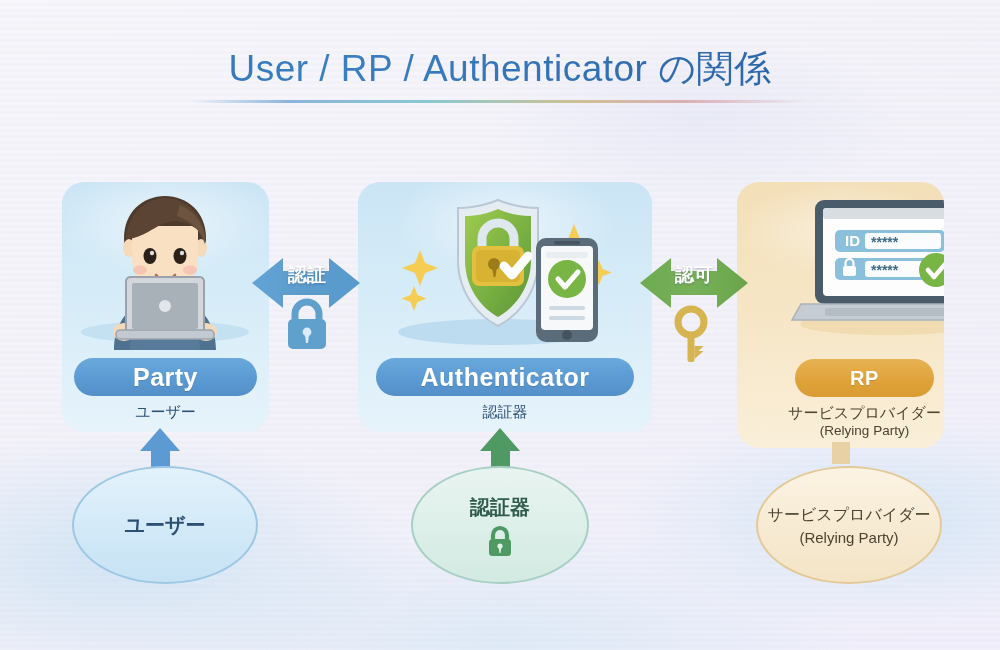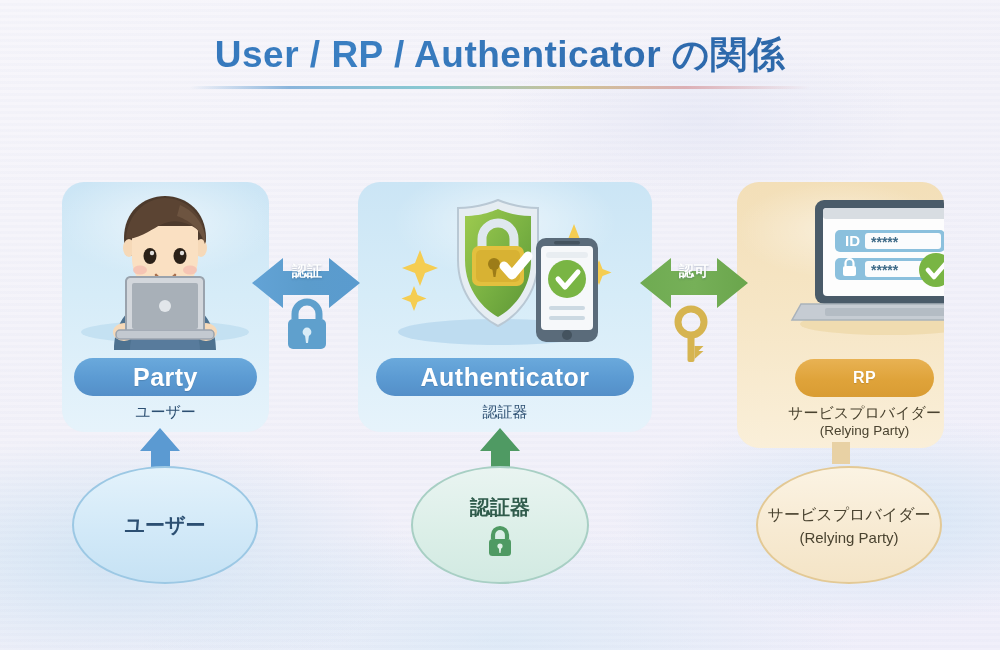--- a/index.html
+++ b/index.html
@@ -34,25 +34,26 @@
       rgba(180,190,220,0.055) 6px);
     pointer-events: none;
   }
 
   
   .title-wrap {
     position: absolute; left: 0; top: 34px; width: 1000px;
     text-align: center;
   }
   .title {
-    font-size: 37px; font-weight: bold; letter-spacing: .5px;
+    font-size: 37px; font-weight: normal; letter-spacing: .5px;
     background: linear-gradient(92deg, #2f6fb5 0%, #3a7fc2 35%, #2e6aad 70%, #28639f 100%);
     -webkit-background-clip: text; background-clip: text;
     -webkit-text-fill-color: transparent; color: #2f6fb5;
     line-height: 1.15;
+    margin-top: 14px;
   }
   .title-rule {
     margin: 9px auto 0; width: 620px; height: 3px; border-radius: 2px;
     background: linear-gradient(to right,
       rgba(255,255,255,0) 0%,
       rgba(120,170,215,0.85) 16%,
       rgba(110,190,200,0.8) 38%,
       rgba(200,185,130,0.85) 62%,
       rgba(216,160,165,0.8) 80%,
       rgba(255,255,255,0) 100%);
@@ -76,21 +77,21 @@
   }
   .card-art { position: relative; width: 100%; flex: 1 1 auto; }
   .pill {
     width: 88%; height: 38px; border-radius: 19px;
     display: flex; align-items: center; justify-content: center;
     color: #fff; font-weight: bold; letter-spacing: .5px;
     text-shadow: 0 1px 1px rgba(0,0,0,0.13);
     flex: 0 0 auto;
   }
   .pill.blue { background: linear-gradient(180deg,#6aa9dc 0%, #5b9ad2 55%, #548fc8 100%); font-size: 25px; }
-  .pill.gold { background: linear-gradient(180deg,#e8b253 0%, #dfa33a 55%, #d99c33 100%); font-size: 16px; }
+  .pill.gold { background: linear-gradient(180deg,#e8b253 0%, #dfa33a 55%, #d99c33 100%); font-size: 20px; }
   .sub-jp { color: #2c4f72; font-size: 15px; margin-top: 7px; line-height: 1.25; text-align: center; }
   .sub-jp.cream-txt { color: #4a4330; }
   .sub-en { color: #4a4330; font-size: 13.5px; line-height: 1.25; }
 
   
   .ellipse {
     position: absolute; border-radius: 50%;
     display: flex; flex-direction: column; align-items: center; justify-content: center;
     text-align: center;
   }
@@ -108,21 +109,21 @@
     border: 2px solid #e3c995;
     background: linear-gradient(180deg, #fbf3e3 0%, #f7ead2 55%, #f4e4c6 100%);
     color: #4a4330;
   }
   .ellipse-label { font-size: 20px; font-weight: bold; }
   .ellipse-label.small { font-size: 16px; font-weight: normal; }
   .ellipse-label.small2 { font-size: 15px; font-weight: normal; }
 
   
   .arrow-label {
-    position: absolute; color: #ffffff; font-weight: bold; font-size: 15px;
+    position: absolute; color: #ffffff; font-weight: bold; font-size: 19px;
     text-shadow: 0 1px 2px rgba(40,70,100,0.35);
     pointer-events: none;
   }
 
   svg { display: block; overflow: visible; }
   .svg-layer { position: absolute; inset: 0; width: 1000px; height: 650px; pointer-events: none; }
 </style>
 </head>
 <body>
 

